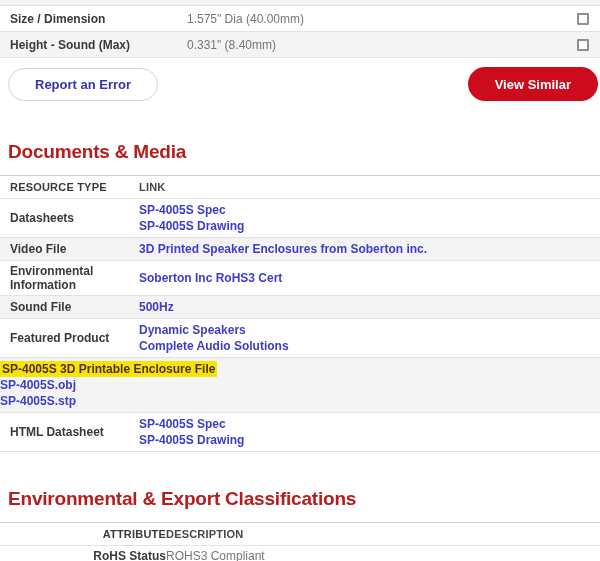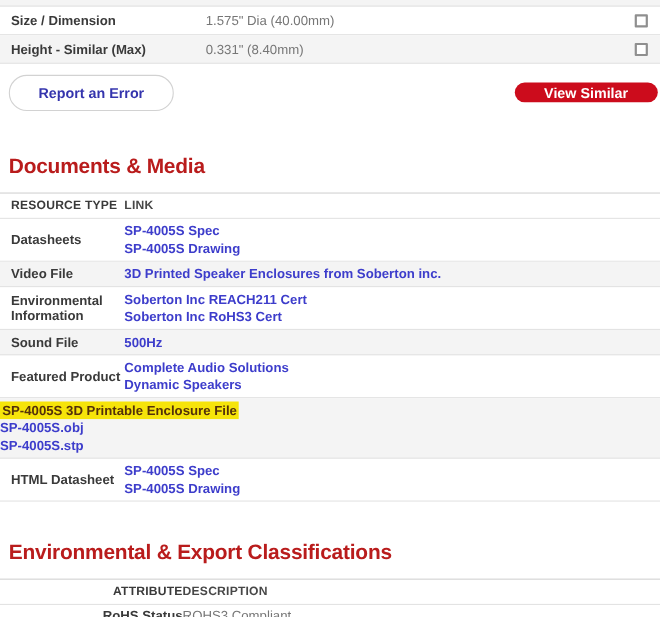--- a/index.html
+++ b/index.html
@@ -66,21 +66,21 @@
     background: #fff;
     border: 1px solid #d2d2d2;
     color: #3434ad;
     padding: 0 26px;
   }
   .btn-red {
     background: #cc0c1c;
     border: none;
     color: #fff;
     padding: 0 27px;
-    height: 18px;
+    height: 34px;
   }
 
   
   .section-title {
     font-size: 19px;
     font-weight: bold;
     color: #b91c1c;
     margin: 36px 0 12px 0;
     padding-left: 8px;
     letter-spacing: -0.2px;
@@ -96,21 +96,21 @@
   }
   .t-row.alt { background: #f4f4f4; }
   .t-row.header {
     padding: 5px 0;
     font-size: 11px;
     font-weight: bold;
     color: #474747;
     letter-spacing: 0.2px;
   }
   .dm-col1 {
-    width: 113px;
+    width: 139px;
     padding-left: 10px;
     font-weight: bold;
     color: #3a3a3a;
     flex-shrink: 0;
   }
   .ex-col1 {
     width: 166px;
     font-weight: bold;
     color: #3a3a3a;
     flex-shrink: 0;
@@ -143,21 +143,21 @@
 
 <div class="top-strip"></div>
 
 <div>
   <div class="spec-row">
     <span class="spec-label">Size / Dimension</span>
     <span class="spec-value">1.575" Dia (40.00mm)</span>
     <span class="spec-check"></span>
   </div>
   <div class="spec-row alt">
-    <span class="spec-label">Height - Similar (Max)</span>
+    <span class="spec-label">Height - Sound (Max)</span>
     <span class="spec-value">0.331" (8.40mm)</span>
     <span class="spec-check"></span>
   </div>
 </div>
 
 <div class="actions">
   <button class="btn btn-outline">Report an Error</button>
   <button class="btn btn-red">View Similar</button>
 </div>
 
@@ -180,37 +180,36 @@
   <div class="t-row alt">
     <span class="dm-col1">Video File</span>
     <span class="t-col2">
       <a class="dm-link">3D Printed Speaker Enclosures from Soberton inc.</a>
     </span>
   </div>
 
   <div class="t-row">
     <span class="dm-col1">Environmental Information</span>
     <span class="t-col2">
-      <a class="dm-link">Soberton Inc REACH211 Cert</a>
       <a class="dm-link">Soberton Inc RoHS3 Cert</a>
     </span>
   </div>
 
   <div class="t-row alt">
     <span class="dm-col1">Sound File</span>
     <span class="t-col2">
       <a class="dm-link">500Hz</a>
     </span>
   </div>
 
   <div class="t-row">
     <span class="dm-col1">Featured Product</span>
     <span class="t-col2">
+      <a class="dm-link">Dynamic Speakers</a>
       <a class="dm-link">Complete Audio Solutions</a>
-      <a class="dm-link">Dynamic Speakers</a>
     </span>
   </div>
 
   <div class="t-row alt">
     <span class="t-col2">
       <a class="dm-link highlight">SP-4005S 3D Printable Enclosure File</a>
       <a class="dm-link">SP-4005S.obj</a>
       <a class="dm-link">SP-4005S.stp</a>
     </span>
   </div>

